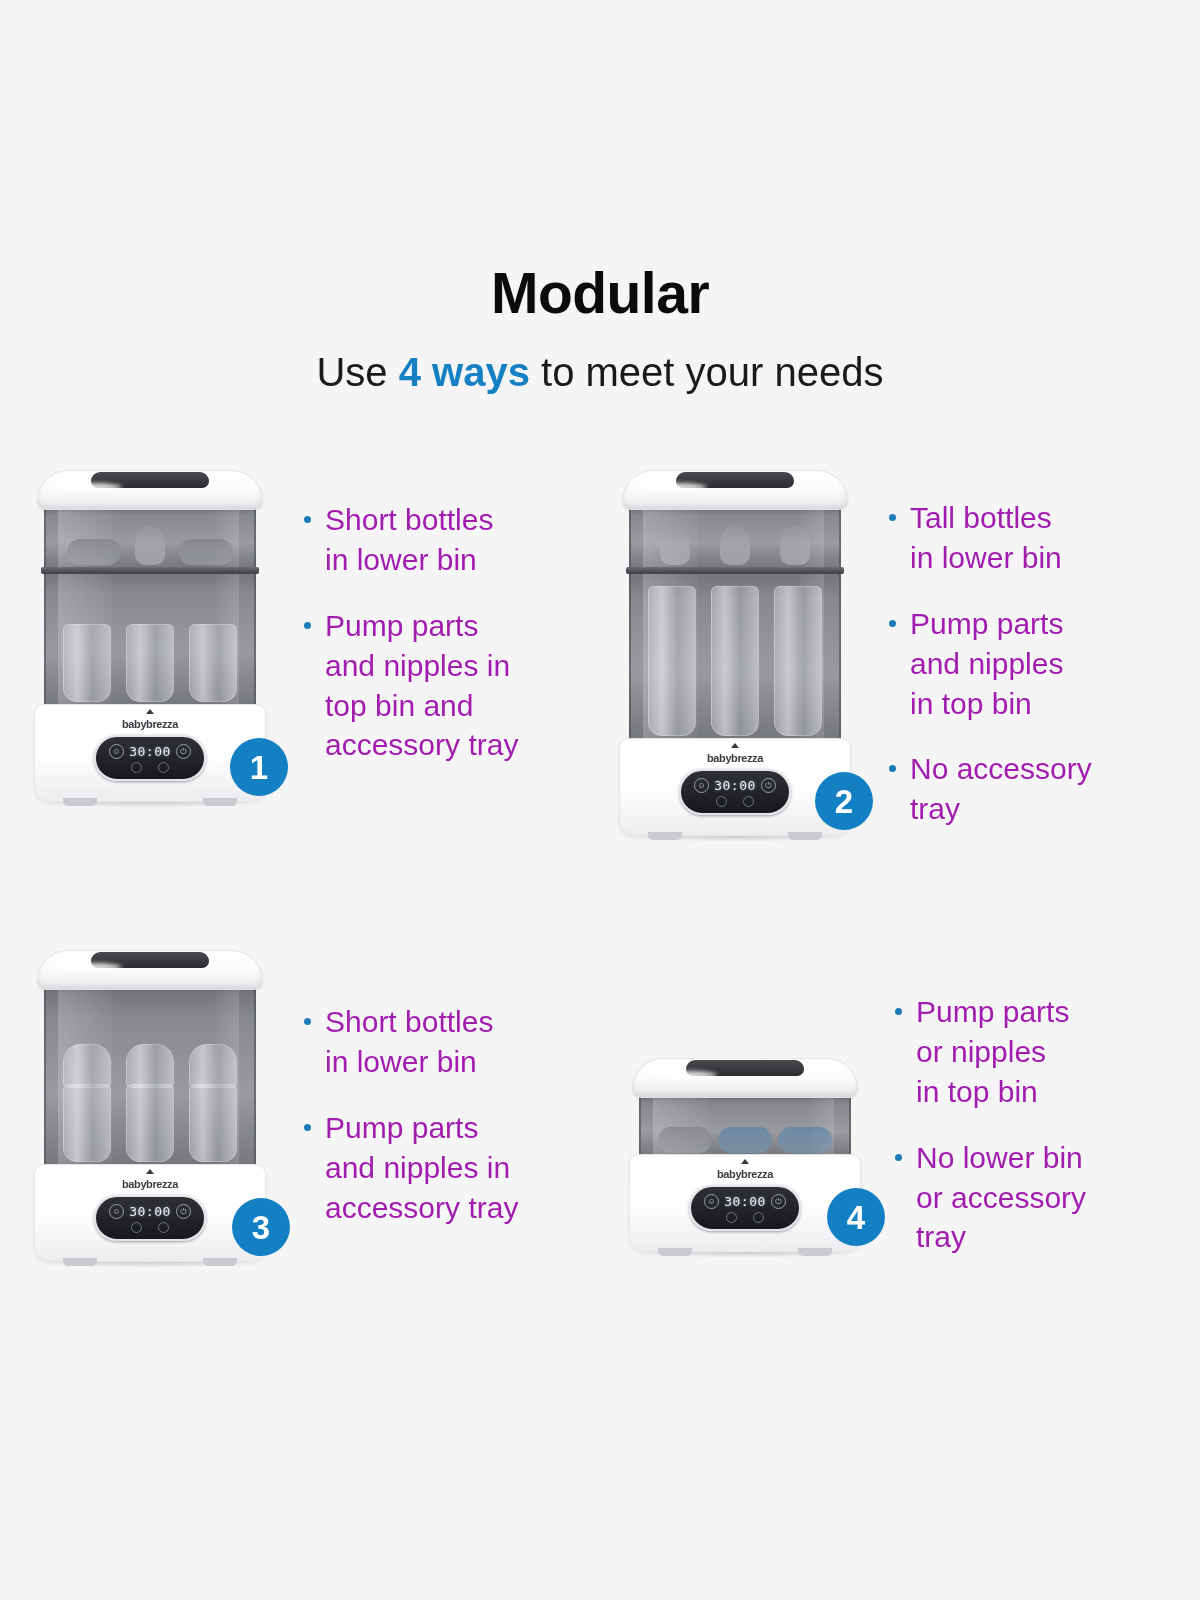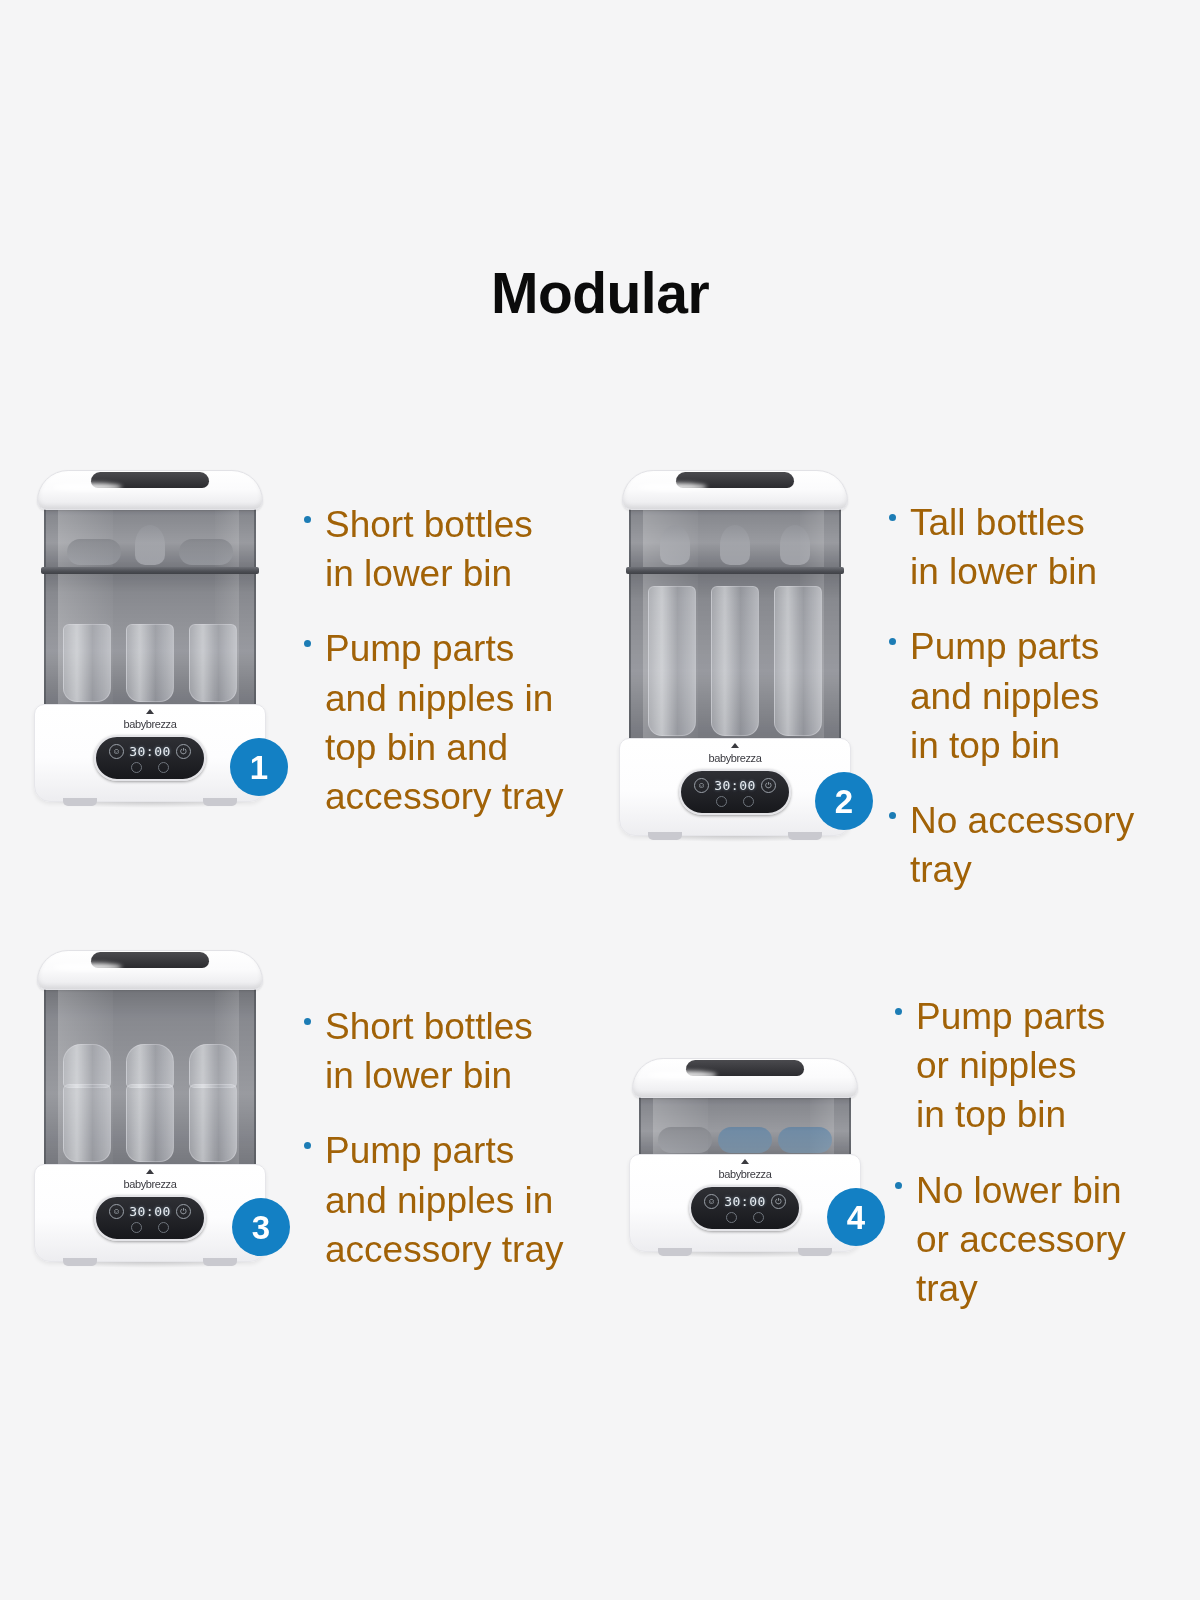--- a/index.html
+++ b/index.html
@@ -237,21 +237,21 @@
     width: 0; height: 0;
     border-left: 4px solid transparent;
     border-right: 4px solid transparent;
     border-bottom: 5px solid #3a3a3f;
   }
   .brand-text {
     position: absolute;
     top: 13px; left: 0; width: 100%;
     text-align: center;
     font-size: 11px;
-    font-weight: normal;
+    font-weight: bold;
     letter-spacing: -0.4px;
     color: #3b3b41;
   }
   .control-panel {
     position: absolute;
     top: 30px; left: 50%;
     transform: translateX(-50%);
     width: 112px; height: 46px;
     border-radius: 23px;
     background: linear-gradient(180deg, #2f3035 0%, #17181c 100%);
@@ -322,34 +322,37 @@
   .bullets li:last-child { margin-bottom: 0; }
   .dot {
     flex: 0 0 auto;
     width: 7px; height: 7px;
     border-radius: 50%;
     background: #1c7cb5;
     margin-top: 16px;
     margin-right: 14px;
   }
   .btext {
-    font-size: 37px;
+    font-size: 30px;
     line-height: 1.33;
-    color: #a16207;
+    color: #a21caf;
     font-weight: normal;
     white-space: pre-line;
   }
 </style>
 </head>
 <body>
 
 <div class="page">
 
   <div class="heading-block">
     <div class="title">Modular</div>
+    <div class="subtitle">
+      <span>Use </span><span class="accent">4 ways</span><span> to meet your needs</span>
+    </div>
   </div>
 
   <div class="panel" id="panel-1">
     <div class="product-wrap">
       <div class="sterilizer">
         <div class="lid"></div>
         <div class="bin top-bin">
           <div class="sheen"></div>
           <div class="sheen2"></div>
           <div class="parts">

